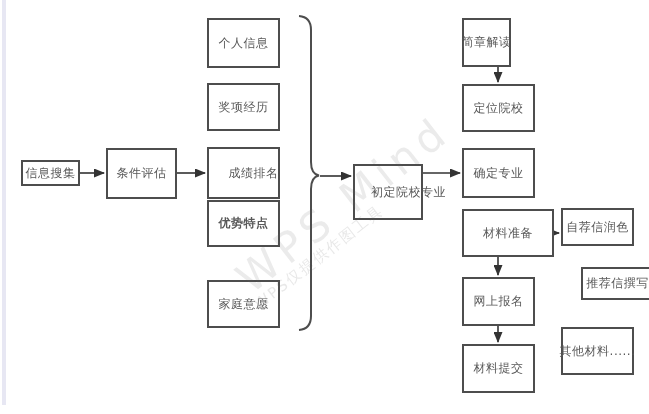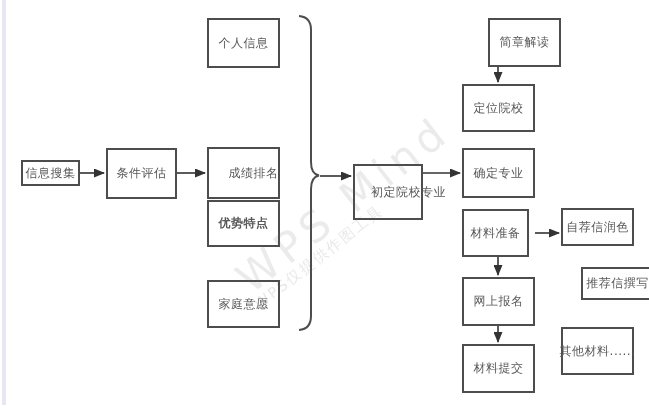--- a/index.html
+++ b/index.html
@@ -65,36 +65,37 @@
 
     <line x1="498" y1="326" x2="498" y2="342" stroke="#333" stroke-width="1.6" marker-end="url(#arrow)"></line>
   </svg>
 
   <div class="node" style="left:21px;top:160px;width:59px;height:26px;">信息搜集</div>
 
   <div class="node" style="left:106px;top:148px;width:71px;height:51px;">条件评估</div>
 
   <div class="node" style="left:207px;top:18px;width:73px;height:50px;">个人信息</div>
 
+  <div class="node" style="left:207px;top:83px;width:73px;height:48px;">奖项经历</div>
 
   <div class="node" style="left:207px;top:147px;width:73px;height:52px;padding-left:20px;">成绩排名</div>
 
   <div class="node" style="left:207px;top:200px;width:73px;height:47px;font-weight:bold;">优势特点</div>
 
   <div class="node" style="left:207px;top:280px;width:73px;height:48px;">家庭意愿</div>
 
   <div class="node" style="left:353px;top:164px;width:70px;height:56px;padding-left:41px;">初定院校专业</div>
 
-  <div class="node" style="left:488px;top:18px;width:73px;height:49px;">简章解读</div>
+  <div class="node" style="left:462px;top:18px;width:49px;height:49px;">简章解读</div>
 
   <div class="node" style="left:462px;top:84px;width:73px;height:48px;">定位院校</div>
 
   <div class="node" style="left:462px;top:148px;width:73px;height:50px;">确定专业</div>
 
-  <div class="node" style="left:462px;top:209px;width:67px;height:48px;">材料准备</div>
+  <div class="node" style="left:462px;top:209px;width:92px;height:48px;">材料准备</div>
 
   <div class="node" style="left:462px;top:277px;width:73px;height:49px;font-family:Liberation Serif, serif;">网上报名</div>
 
   <div class="node" style="left:462px;top:344px;width:73px;height:49px;">材料提交</div>
 
   <div class="node" style="left:561px;top:208px;width:73px;height:38px;">自荐信润色</div>
 
   <div class="node" style="left:561px;top:267px;width:73px;height:33px;margin-left:20px;">推荐信撰写</div>
 
   <div class="node" style="left:561px;top:327px;width:73px;height:48px;">其他材料......</div>

